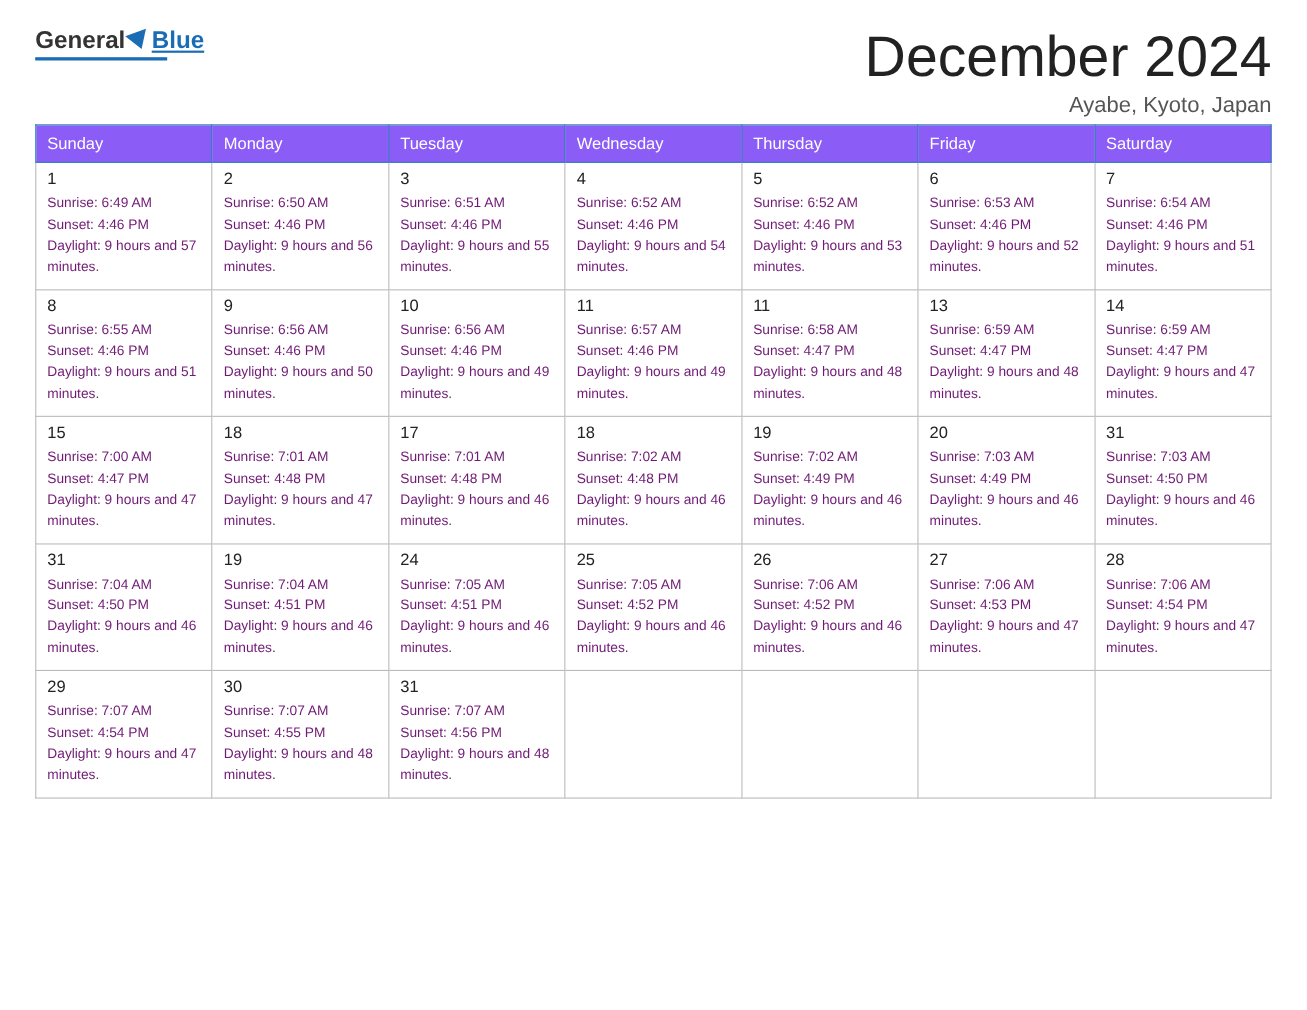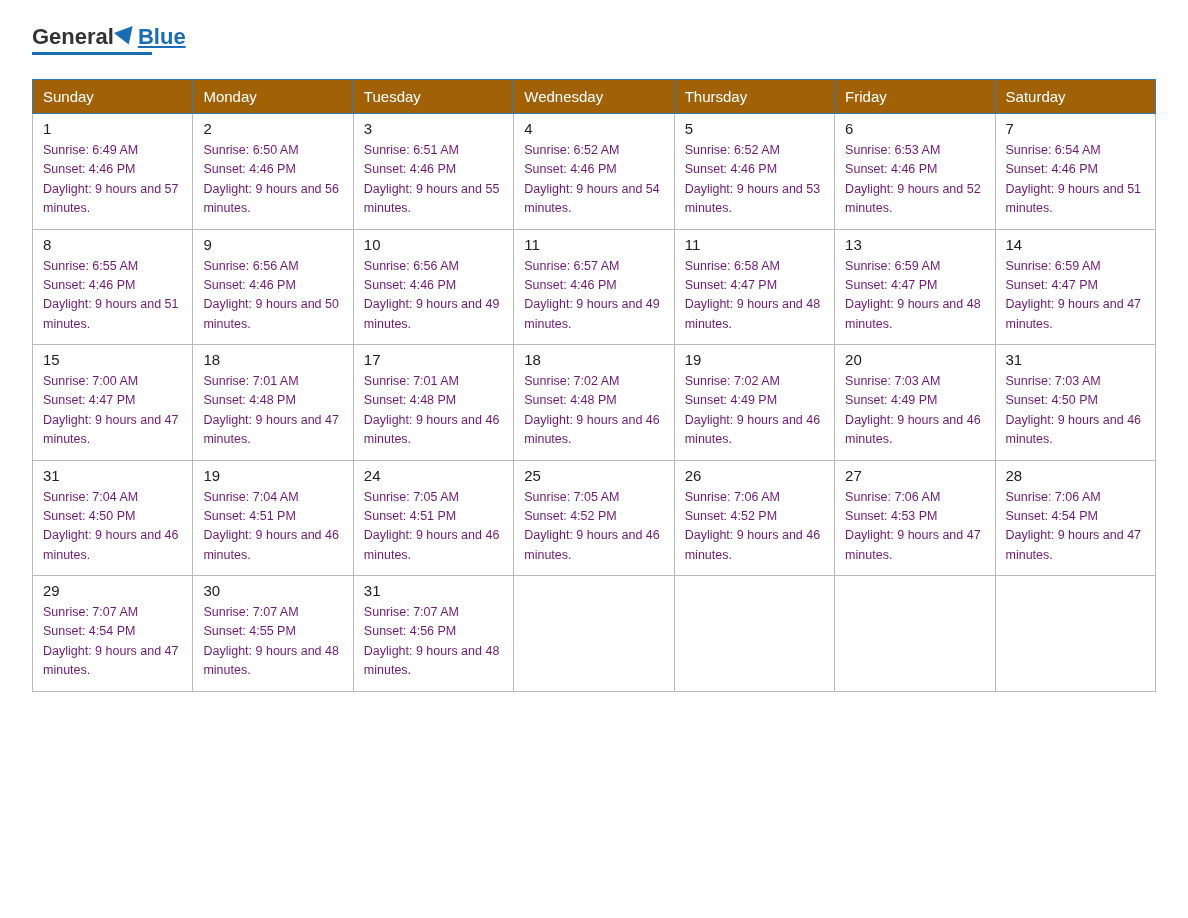--- a/index.html
+++ b/index.html
@@ -7,21 +7,21 @@
       font-family: Arial, sans-serif;
       background: #fff;
       padding: 24px 32px;
       width: 1188px;
       min-height: 918px;
     }
     .header-area {
       display: flex;
       justify-content: space-between;
       align-items: flex-start;
-      margin-bottom: 24px;
+      margin-bottom: 5px;
     }
     .logo {
       display: flex;
       flex-direction: column;
       align-items: flex-start;
     }
     .logo-text {
       display: flex;
       align-items: center;
       font-size: 22px;
@@ -60,21 +60,21 @@
       font-size: 20px;
       color: #555;
       margin-top: 4px;
     }
     .calendar-table {
       width: 100%;
       border-collapse: collapse;
       border: 1px solid #999;
     }
     .calendar-table th {
-      background: #a16207;
+      background: #8b5cf6;
       color: #fff;
       padding: 8px 10px;
       font-size: 15px;
       font-weight: normal;
       text-align: left;
       border: 1px solid #2e7bbf;
     }
     .calendar-table td {
       vertical-align: top;
       padding: 6px 10px 10px 10px;
@@ -110,20 +110,24 @@
 
 <div class="header-area">
   <div class="logo">
     <div class="logo-text">
       <span class="logo-general">General</span>
         <span class="logo-triangle"></span>
         <span class="logo-blue">Blue</span>
     </div>
     <div class="logo-line"></div>
   </div>
+  <div class="title-area">
+    <div class="month-title">December 2024</div>
+    <div class="location-title">Ayabe, Kyoto, Japan</div>
+  </div>
 </div>
 
 <table class="calendar-table">
   <thead>
     <tr>
     <th>Sunday</th>
         <th>Monday</th>
         <th>Tuesday</th>
         <th>Wednesday</th>
         <th>Thursday</th>

